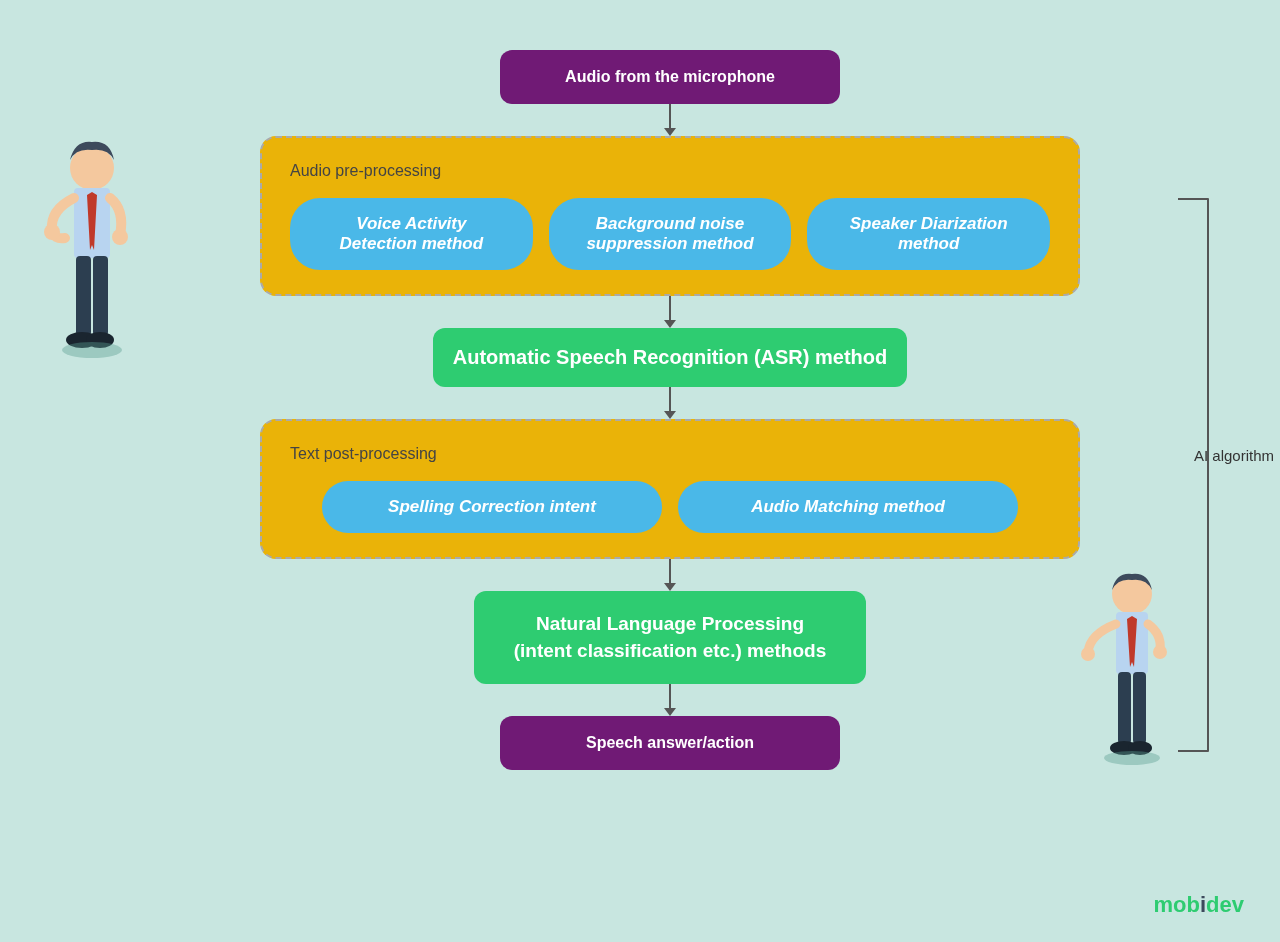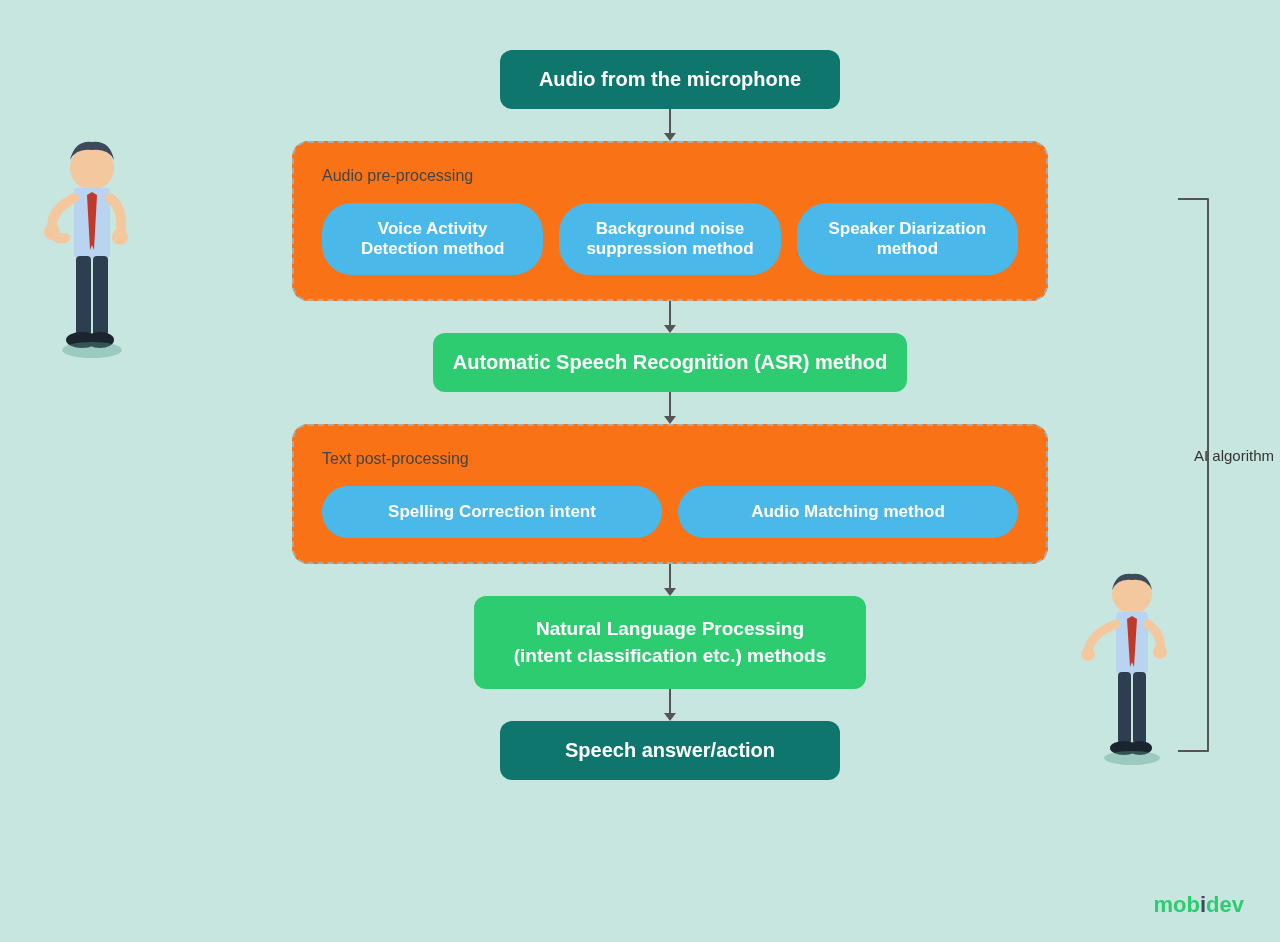--- a/index.html
+++ b/index.html
@@ -18,25 +18,25 @@
       top: 50px;
       right: 80px;
       bottom: 30px;
       display: flex;
       flex-direction: column;
       align-items: center;
     }
 
     
     .node-dark {
-      background-color: #0f766e;
+      background-color: #701a75;
       color: white;
       border-radius: 12px;
       padding: 18px 36px;
-      font-size: 20px;
+      font-size: 16px;
       font-weight: 600;
       text-align: center;
       min-width: 340px;
     }
 
     .node-green {
       background-color: #2ecc71;
       color: white;
       border-radius: 12px;
       padding: 18px 20px;
@@ -78,36 +78,37 @@
       border-left: 6px solid transparent;
       border-right: 6px solid transparent;
       border-top: 8px solid #555;
       display: block;
     }
 
     
     .dashed-box {
       border: 2.5px dashed #aaa;
       border-radius: 16px;
-      background: #f97316;
+      background: #eab308;
       padding: 24px 28px;
-      width: 756px;
+      width: 820px;
       position: relative;
     }
 
     .dashed-box .box-label {
       font-size: 16px;
       color: #444;
       margin-bottom: 18px;
     }
 
     .blue-row {
       display: flex;
       gap: 16px;
       justify-content: center;
+      font-style: italic;
     }
 
     
     .logo {
       position: absolute;
       bottom: 24px;
       right: 36px;
       font-size: 22px;
       font-weight: 700;
       color: #2ecc71;

